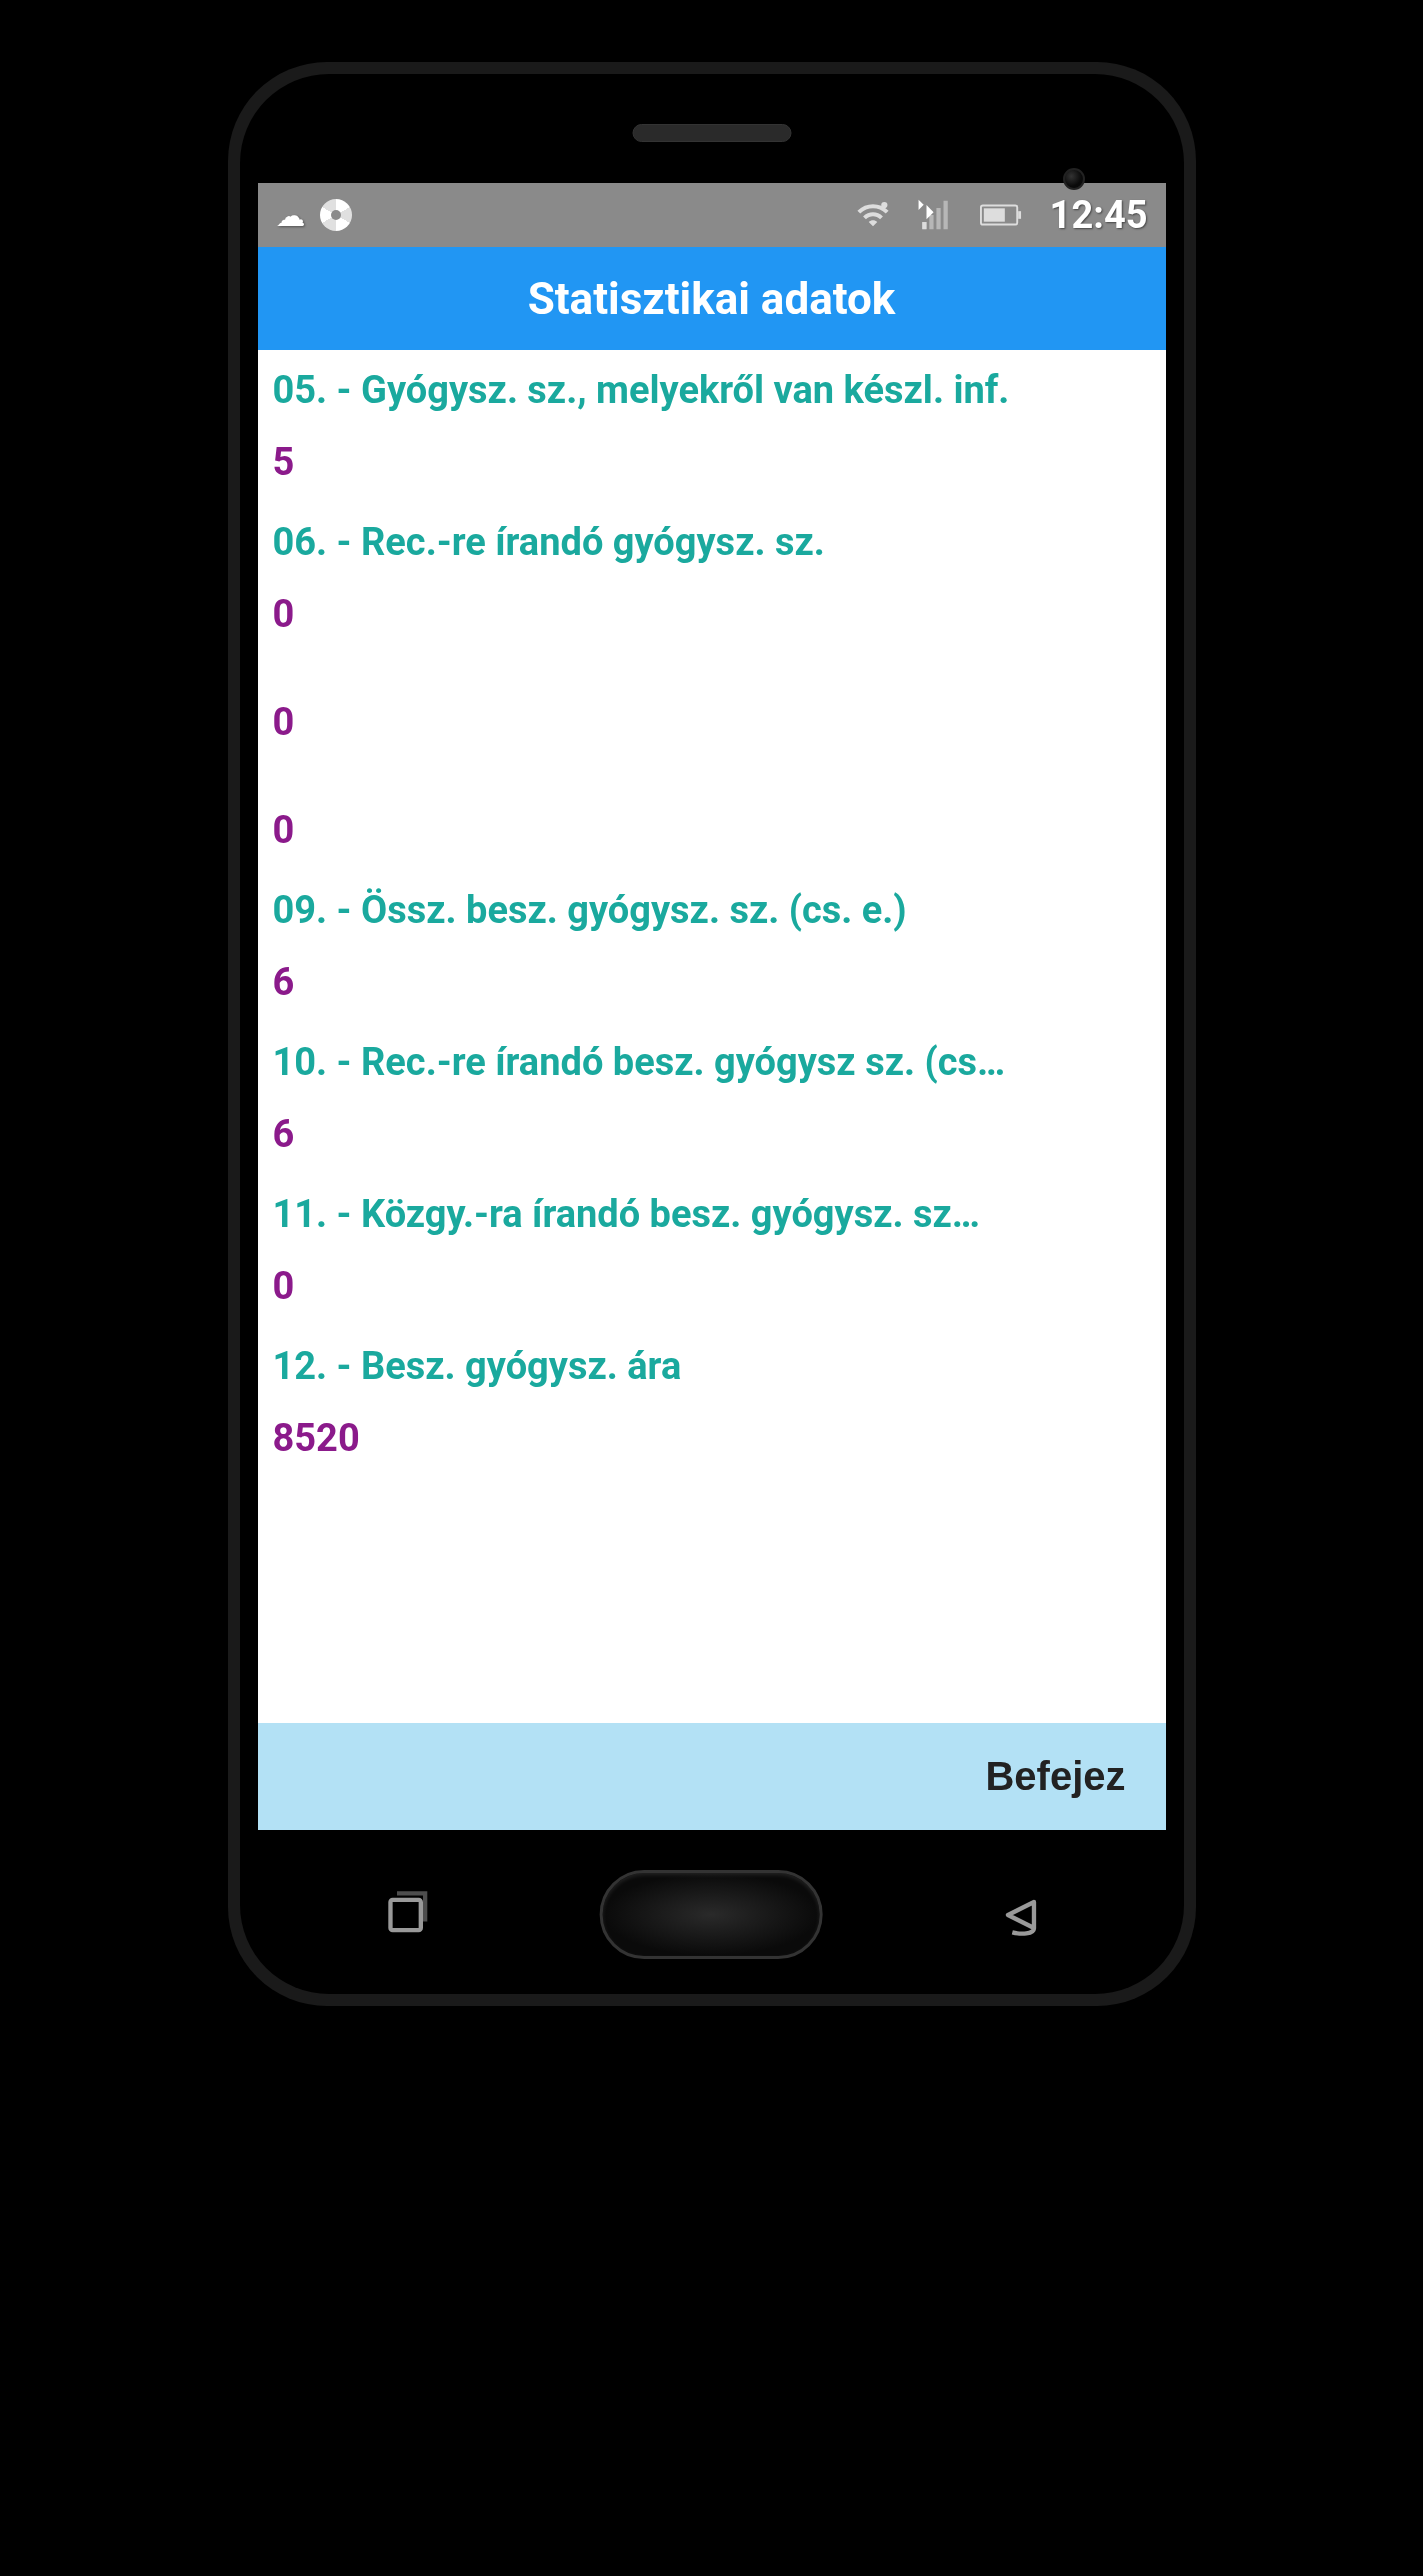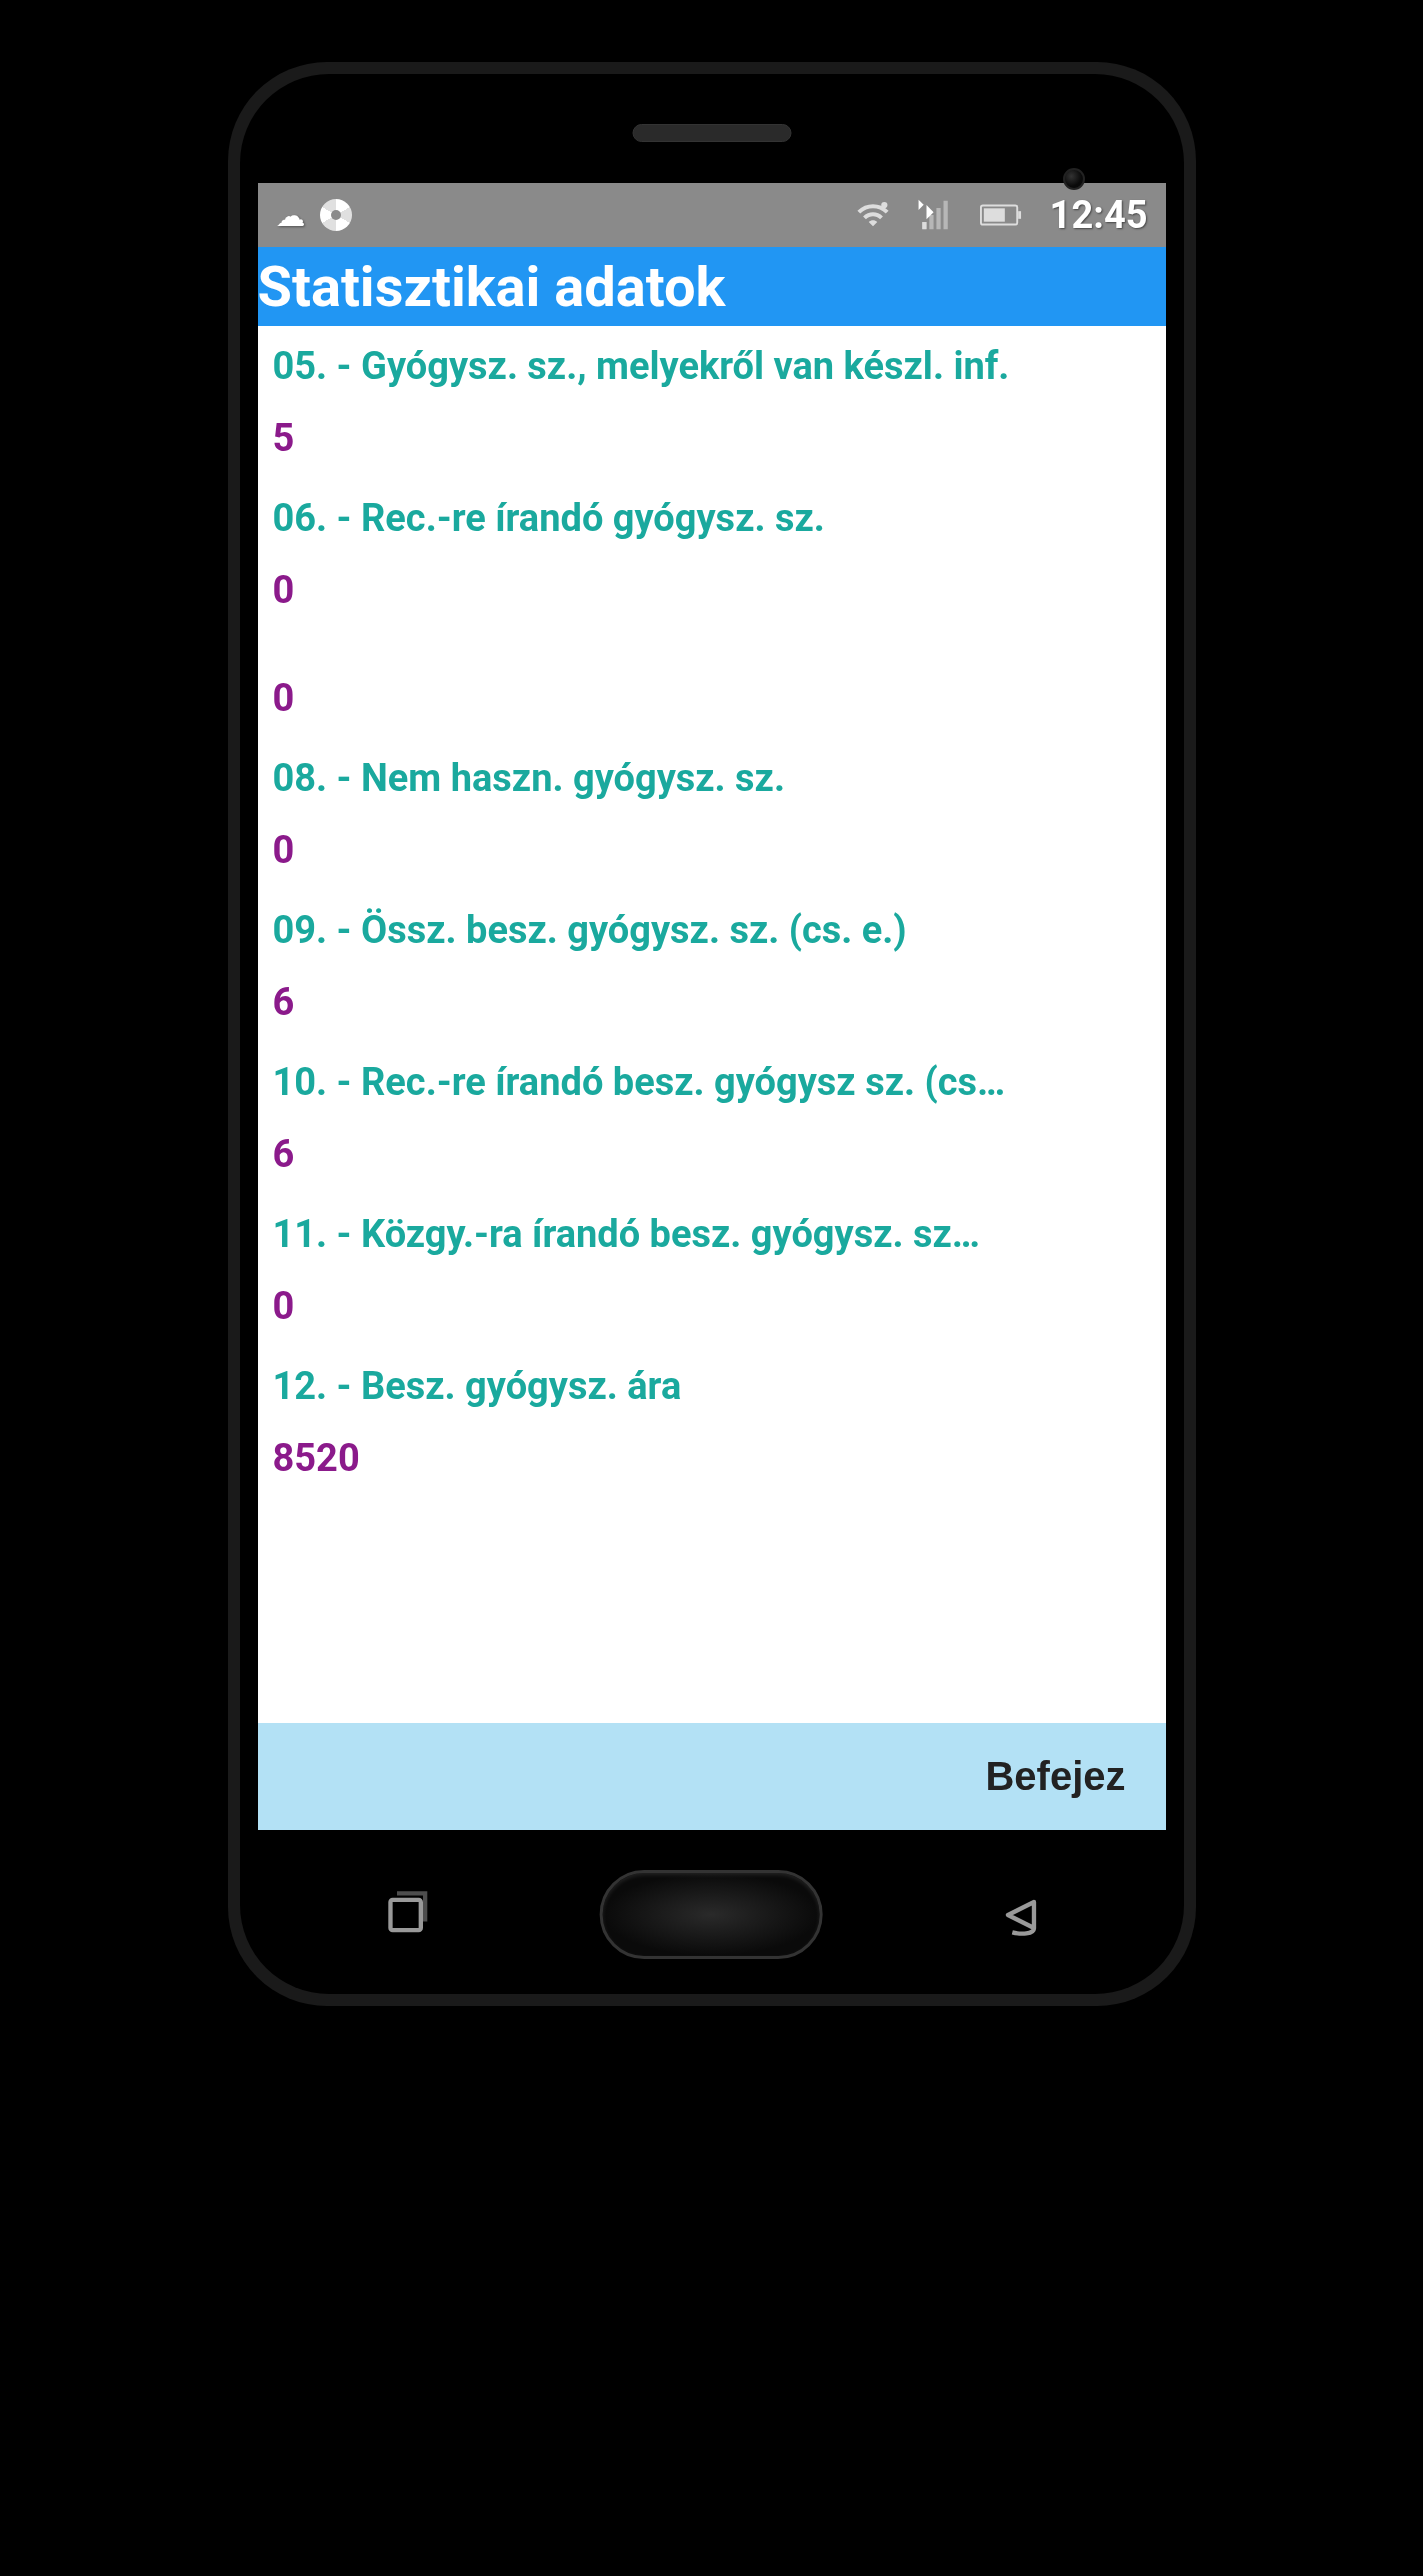--- a/index.html
+++ b/index.html
@@ -75,24 +75,25 @@
       width: 32px; height: 32px; border-radius: 50%;
       background: conic-gradient(#fff 0 60deg, #e0e0e0 60deg 120deg, #fff 120deg 180deg, #e0e0e0 180deg 240deg, #fff 240deg 300deg, #e0e0e0 300deg 360deg);
       position: relative;
     }
     .camera-aperture::after { content:''; position:absolute; top:50%; left:50%; transform:translate(-50%,-50%); width:10px; height:10px; background:#8a8a8a; border-radius:50%; }
     .wifi-svg, .signal-svg, .battery-svg { fill: #ddd; }
     .clock { font-size: 38px; font-weight: 700; text-shadow: 1px 1px 2px rgba(0,0,0,0.5); }
     .app-bar {
       background: #2196f3;
       color: #fff;
-      height: 79px;
-      display: flex;
-      align-items: center;
-      font-size: 56px;
+      height: 103px;
+      display: flex;
+      align-items: center;
+      justify-content: center;
+      font-size: 44px;
       font-weight: 700;
     }
     .content {
       flex: 1;
       background: #fff;
       overflow-y: auto;
       padding: 0 15px;
     }
     .stat-row { padding: 18px 0; }
     .stat-label {
@@ -192,21 +193,20 @@
             <div class="stat-value">5</div>
           </div>
           <div class="stat-row">
             <div class="stat-label">06. - Rec.-re írandó gyógysz. sz.</div>
             <div class="stat-value">0</div>
           </div>
           <div class="stat-row">
             <div class="stat-value">0</div>
           </div>
           <div class="stat-row">
-            <div class="stat-label">08. - Nem haszn. gyógysz. sz.</div>
             <div class="stat-value">0</div>
           </div>
           <div class="stat-row">
             <div class="stat-label">09. - Össz. besz. gyógysz. sz. (cs. e.)</div>
             <div class="stat-value">6</div>
           </div>
           <div class="stat-row">
             <div class="stat-label">10. - Rec.-re írandó besz. gyógysz sz. (cs…</div>
             <div class="stat-value">6</div>
           </div>

